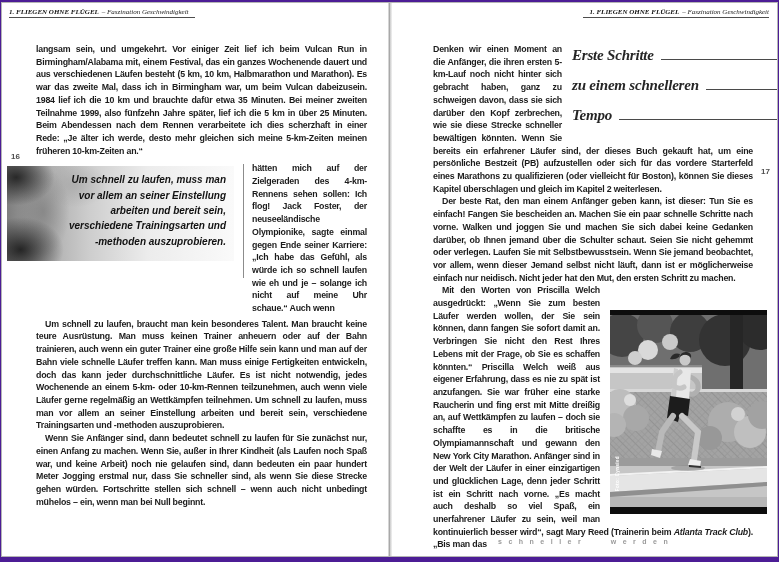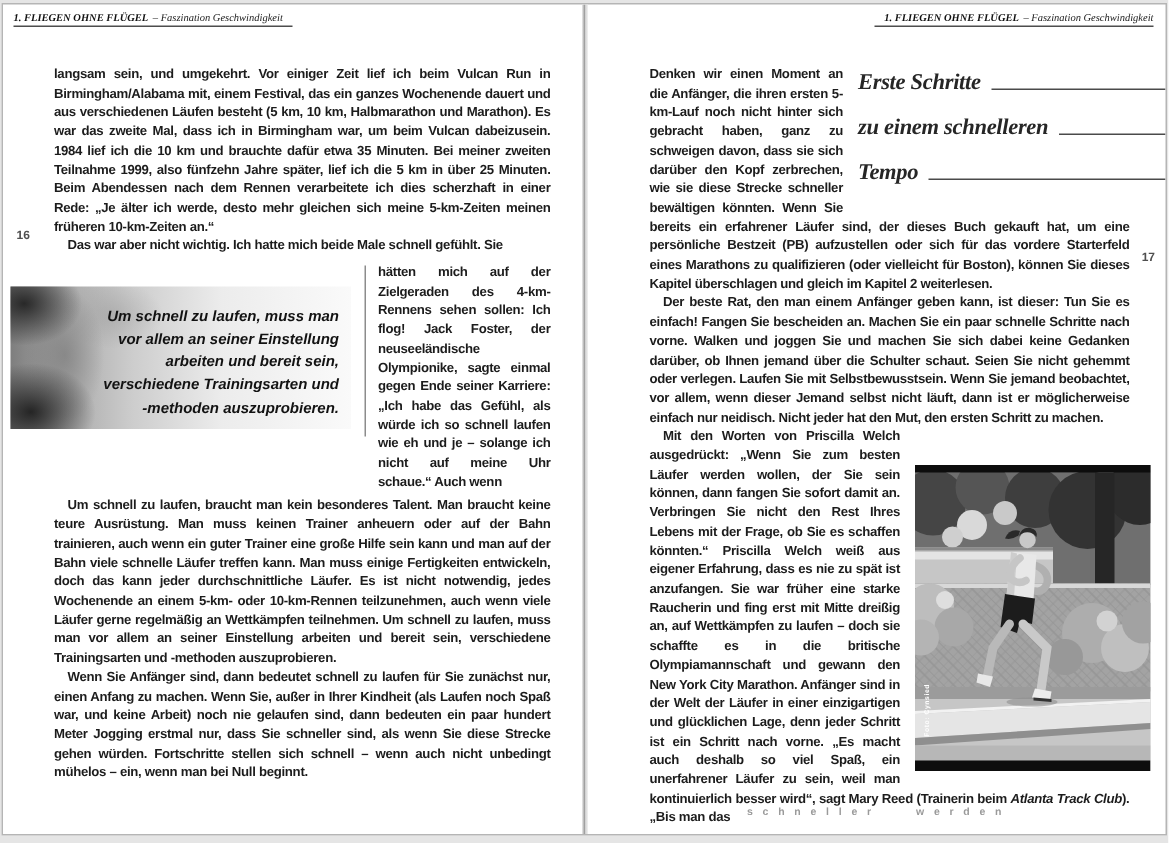--- a/index.html
+++ b/index.html
@@ -1,16 +1,16 @@
 <!DOCTYPE html>
 <html><head>
 <meta charset="utf-8">
 <style>
   html,body{margin:0;padding:0;background:#ffffff;}
-  .canvas{position:relative;width:779px;height:562px;background:#e5e5e5;overflow:hidden;
+  .canvas{position:relative;width:779px;height:562px;background:#4c1d95;overflow:hidden;
           font-family:"Liberation Sans",sans-serif;}
   .spread{position:absolute;left:1px;top:2px;width:775px;height:553px;border:1px solid #b5b5b5;background:#fff;overflow:hidden;}
   .gutter{position:absolute;left:386px;top:0;width:4px;height:100%;
           background:linear-gradient(90deg,#ececec,#9a9a9a 45%,#cfcfcf 55%,#f2f2f2);}
   .page{position:absolute;top:0;height:553px;overflow:hidden;}
   .page-left{left:0;width:386px;}
   .page-right{left:390px;width:385px;}
 
   
   .runhead{font-family:"Liberation Serif",serif;font-style:italic;font-size:7px;color:#111;
@@ -30,21 +30,21 @@
   .lp-col{margin:0 21px 0 34px;}
   .rp-col{margin:0 24px 0 41px;}
   .mt-first{margin-top:25px;}
 
   .pagenum{position:absolute;font-size:8px;font-weight:bold;color:#4f4f4f;}
   .pagenum-left{left:9px;top:149px;}
   .pagenum-right{right:7px;top:164px;}
 
   
   .quote-row{display:flex;align-items:flex-start;margin:5px 21px 3px 5px;}
-  .quote-box{flex:none;width:227px;height:95px;margin-top:16px;display:flex;align-items:flex-end;justify-content:flex-end;
+  .quote-box{flex:none;width:227px;height:95px;margin-top:4px;display:flex;align-items:flex-start;justify-content:flex-end;
      background:
        radial-gradient(ellipse 55px 40px at 4% 12%, rgba(35,35,35,.95), rgba(35,35,35,0) 70%),
        radial-gradient(ellipse 60px 45px at 6% 88%, rgba(25,25,25,.9), rgba(25,25,25,0) 72%),
        radial-gradient(ellipse 35px 60px at 16% 48%, rgba(110,110,110,.55), rgba(110,110,110,0) 75%),
        radial-gradient(ellipse 45px 30px at 30% 20%, rgba(150,150,150,.45), rgba(150,150,150,0) 75%),
        linear-gradient(90deg,#7e7e7e 0%,#a9a9a9 16%,#cdcdcd 36%,#ececec 62%,#fafafa 100%);}
   .quote-text{font-size:10px;font-weight:bold;font-style:italic;line-height:15.3px;text-align:right;
      color:#121212;padding:6px 8px 6px 56px;}
   .quote-divider{flex:none;width:1px;height:114px;background:#8c8c8c;margin:2px 8px 0 9px;}
   .quote-beside{flex:1;}
@@ -73,21 +73,20 @@
 
     <div class="page page-left">
       <div class="runhead">
         <span class="rh-b">1. FLIEGEN OHNE FLÜGEL</span><span class="rh-r">– Faszination Geschwindigkeit</span>
       </div>
       <div class="rh-rule"></div>
 
       <div class="pagenum pagenum-left">16</div>
 
       <div class="bt lp-col mt-first">langsam sein, und umgekehrt. Vor einiger Zeit lief ich beim Vulcan Run in Birmingham/Alabama mit, einem Festival, das ein ganzes Wochenende dauert und aus verschiedenen Läufen besteht (5 km, 10 km, Halbmarathon und Marathon). Es war das zweite Mal, dass ich in Birmingham war, um beim Vulcan dabeizusein. 1984 lief ich die 10 km und brauchte dafür etwa 35 Minuten. Bei meiner zweiten Teilnahme 1999, also fünfzehn Jahre später, lief ich die 5 km in über 25 Minuten. Beim Abendessen nach dem Rennen verarbeitete ich dies scherzhaft in einer Rede: „Je älter ich werde, desto mehr gleichen sich meine 5-km-Zeiten meinen früheren 10-km-Zeiten an.“</div>
-      <div class="bt lp-col indent">Das war aber nicht wichtig. Ich hatte mich beide Male schnell gefühlt. Sie</div>
 
       <div class="quote-row">
         <div class="quote-box">
           <div class="quote-text">Um schnell zu laufen, muss man vor allem an seiner Einstellung arbeiten und bereit sein, verschiedene Trainingsarten und -methoden auszuprobieren.</div>
         </div>
         <div class="quote-divider"></div>
         <div class="bt quote-beside">hätten mich auf der Zielgeraden des 4-km-Rennens sehen sollen: Ich flog! Jack Foster, der neuseeländische Olympionike, sagte einmal gegen Ende seiner Karriere: „Ich habe das Gefühl, als würde ich so schnell laufen wie eh und je – solange ich nicht auf meine Uhr schaue.“ Auch wenn</div>
       </div>
 
       <div class="bt lp-col indent">Um schnell zu laufen, braucht man kein besonderes Talent. Man braucht keine teure Ausrüstung. Man muss keinen Trainer anheuern oder auf der Bahn trainieren, auch wenn ein guter Trainer eine große Hilfe sein kann und man auf der Bahn viele schnelle Läufer treffen kann. Man muss einige Fertigkeiten entwickeln, doch das kann jeder durchschnittliche Läufer. Es ist nicht notwendig, jedes Wochenende an einem 5-km- oder 10-km-Rennen teilzunehmen, auch wenn viele Läufer gerne regelmäßig an Wettkämpfen teilnehmen. Um schnell zu laufen, muss man vor allem an seiner Einstellung arbeiten und bereit sein, verschiedene Trainingsarten und -methoden auszuprobieren.</div>

